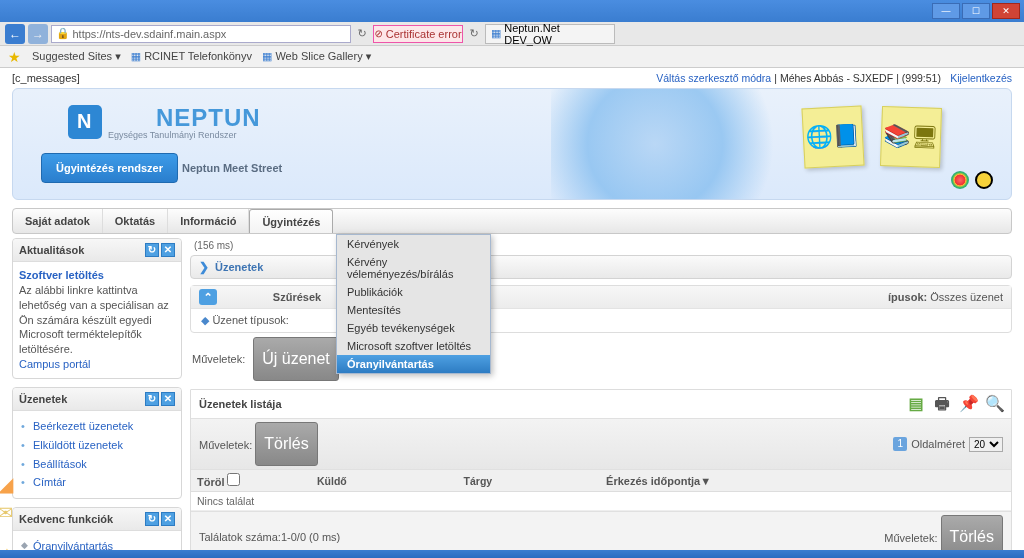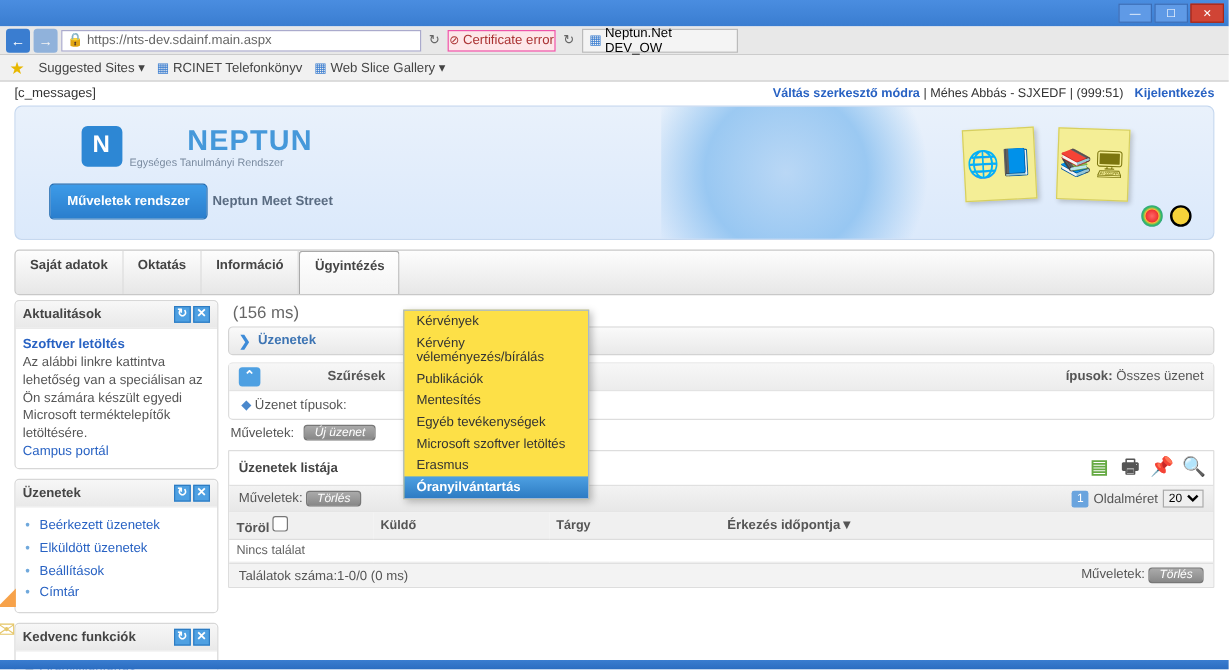--- a/index.html
+++ b/index.html
@@ -12,42 +12,42 @@
 .addrbar { height:24px; background:#e8e8e8; display:flex; align-items:center; gap:3px; padding:2px 5px; border-bottom:1px solid #ccc;}
 .navbtn { width:20px; height:20px; background:#3a7dd0; border-radius:3px; color:#fff; text-align:center; line-height:20px; font-size:12px;}
 .url { flex:0 0 300px; height:18px; background:#fff; border:1px solid #aac; display:flex; align-items:center; padding:0 4px; font-size:10px; color:#666;}
 .certerr { flex:0 0 90px; height:18px; background:#fde7e9; border:1px solid #e5a; color:#a33; font-size:10px; display:flex; align-items:center; justify-content:center; gap:3px;}
 .tab { flex:0 0 130px; height:20px; background:#f4f4f4; border:1px solid #bbb; font-size:10px; display:flex; align-items:center; padding:0 5px;}
 .favbar { height:22px; background:#f1f1f1; border-bottom:1px solid #ccc; display:flex; align-items:center; gap:10px; padding:0 8px; font-size:10px; color:#444;}
 .favstar{width:14px;height:14px;color:#e8b800;font-size:14px;line-height:14px;}
 
 
 .topline { padding:4px 12px; display:flex; justify-content:space-between; color:#333; }
-.toplinks a{ color:#2862c3; text-decoration:none; font-weight:bold; font-size:10.5px;}
+.toplinks a{ color:#2862c3; text-decoration:none; font-weight:normal; font-size:10.5px;}
 .toplinks span{ color:#333; font-size:10.5px;}
 
 
 .banner { margin:0 12px; height:112px; background:linear-gradient(#e9f1fb,#dbe9fb); border:1px solid #c6d8ef; border-radius:6px; position:relative; overflow:hidden;}
 .logo { position:absolute; left:55px; top:15px; display:flex; align-items:center; gap:6px;}
 .logo-ico{width:34px;height:34px;background:#2d87d4;border-radius:5px;position:relative;}
 .logo-ico:before{content:"N";color:#fff;font-weight:bold;font-size:20px;position:absolute;left:9px;top:5px;}
 .logo-txt{font-size:24px;font-weight:bold;color:#4598da;letter-spacing:1px;margin-left:48px;}
 .logo-sub{font-size:9px;color:#7a8ba0;margin-top:-2px;}
 .ribbon { position:absolute; left:28px; top:64px; display:flex; align-items:center;}
 .ribbon-main{ background:linear-gradient(#3d9be8,#2a7ecd); color:#fff; font-weight:bold; padding:8px 14px; border-radius:4px; border:1px solid #1f6ab0;}
 .ribbon-sec{ color:#5a6c82; font-weight:bold; padding:8px 4px;}
 .post-its{position:absolute;right:70px;top:18px;display:flex;gap:18px;}
 .pit-grp{width:60px;height:60px;background:#f4ee96;border:1px solid #d6cf60;transform:rotate(-3deg);box-shadow:2px 2px 4px rgba(0,0,0,.2);display:flex;align-items:center;justify-content:center;font-size:22px;color:#7c760f;}
 .pit-grp.two{transform:rotate(2deg);}
 .acc-icons{position:absolute;right:18px;bottom:10px;display:flex;gap:6px;}
 .acc-icons span{width:18px;height:18px;border-radius:50%;display:inline-block;}
 .splat{position:absolute;right:200px;top:-10px;width:260px;height:130px;background:radial-gradient(circle at 40% 50%,#a8cef3,#7ab8ee 40%,transparent 70%);opacity:.7;}
 
 
-.menubar{ margin:8px 12px 0 12px; height:38px; background:linear-gradient(#fdfdfd,#e7e7e7); border:1px solid #c8c8c8; border-radius:4px; display:flex; align-items:stretch;}
+.menubar{ margin:8px 12px 0 12px; height:26px; background:linear-gradient(#fdfdfd,#e7e7e7); border:1px solid #c8c8c8; border-radius:4px; display:flex; align-items:stretch;}
 .menubar .mitem{ padding:0 12px; line-height:24px; color:#444; font-weight:bold; border-right:1px solid #ddd;}
 .menubar .mitem.active{ background:linear-gradient(#fff,#f3f3f3); border:1px solid #aaa; border-bottom:none; border-radius:3px 3px 0 0; position:relative; z-index:50;}
 
 
 .wrap{ display:flex; padding:4px 12px 0 12px; gap:8px; position:relative;}
 .leftcol{ width:170px; flex:0 0 170px;}
 .rightcol{ flex:1; min-width:0;}
 
 .panel{ border:1px solid #d7d7d7; border-radius:4px; margin-bottom:8px; background:#fff;}
 .panel-h{ background:linear-gradient(#f7f7f7,#e9e9e9); padding:4px 6px; font-weight:bold; color:#444; display:flex; align-items:center; justify-content:space-between; border-bottom:1px solid #ddd; border-radius:4px 4px 0 0;}
@@ -58,49 +58,49 @@
 .link-list{list-style:none;}
 .link-list li{ padding:2px 0 2px 14px; position:relative;}
 .link-list li:before{content:"•"; color:#6fa8dc; position:absolute; left:2px;}
 .link-list.fav li:before{content:"◆"; color:#9aa4b1; font-size:9px;}
 
 .sideicon{position:absolute;left:-2px;width:22px;height:22px;}
 .si-rss{top:238px;color:#f7a24a;font-size:20px;}
 .si-mail{top:268px;color:#e6c76a;font-size:18px;}
 .si-star{top:310px;color:#f3b21b;font-size:20px;}
 
-.timing{ color:#666; font-size:14px; margin:2px 0 4px 4px;}
+.timing{ color:#666; font-size:10px; margin:2px 0 4px 4px;}
 
 .section-h{ background:linear-gradient(#fafafa,#e9e9e9); border:1px solid #d3d3d3; border-radius:4px; padding:4px 8px; font-weight:bold; color:#3d74b3; display:flex; align-items:center; gap:6px;}
 .section-h .arrow{ color:#3d8bd8; font-size:12px;}
 
 .filterbox{ border:1px solid #ddd; border-radius:4px; margin-top:6px; }
 .filter-h{ background:linear-gradient(#f7f7f7,#ececec); padding:3px 8px; font-weight:bold; color:#555; display:flex; align-items:center; gap:10px; border-bottom:1px solid #e3e3e3;}
 .filter-h .tog{ width:18px; height:16px; background:#4ea0e2; color:#fff; border-radius:3px; text-align:center; line-height:16px;}
 .filter-b{ padding:5px 10px; color:#555; font-size:10.5px;}
 
 .ops{ margin:4px 0 8px 2px; display:flex; align-items:center; gap:8px; color:#555;}
-.btn-g{ background:linear-gradient(#aaa,#888); color:#fff; border:1px solid #777; border-radius:3px; padding:0 8px; font-size:10px;font-style:italic;}
+.btn-g{ background:linear-gradient(#aaa,#888); color:#fff; border:1px solid #777; border-radius:3px; padding:12px 8px; font-size:16px;}
 
 .listpanel{ border:1px solid #ddd; border-radius:1px; }
 .list-h{ padding:5px 8px; font-weight:bold; color:#444; display:flex; justify-content:space-between; align-items:center;}
 .tool-icns{display:flex;gap:8px;align-items:center;}
 .tool-icns span{width:18px;height:18px;display:inline-block;font-size:16px;text-align:center;line-height:18px;}
 .list-ops{ background:linear-gradient(#f3f3f3,#e7e7e7); padding:3px 8px; display:flex; align-items:center; justify-content:space-between; border-top:1px solid #e0e0e0; border-bottom:1px solid #e0e0e0; color:#555;}
 .list-ops .right{display:flex; align-items:center; gap:4px;}
 .pgnum{width:14px;height:14px;background:#6aa4de;color:#fff;text-align:center;line-height:14px;border-radius:2px;font-size:10px;}
 select.psize{font-size:10px;border:1px solid #aaa;}
 
 .tbl{width:100%; border-collapse:collapse;}
 .tbl th{ background:#f0f0f0; padding:3px 6px; text-align:left; font-weight:bold; color:#555; border-bottom:1px solid #ddd; font-size:10.5px;}
 .tbl td{ padding:3px 6px; border-bottom:1px solid #eee; color:#666; font-size:10.5px;}
 .list-f{ background:#f3f3f3; padding:3px 8px; display:flex; justify-content:space-between; align-items:center; color:#555; border-top:1px solid #e0e0e0;}
 
 
-.dropdown{ position:absolute; left:336px; top:0px; width:155px; background:#fde047; border:1px solid #a6b8cf; box-shadow:2px 2px 6px rgba(0,0,0,.25); z-index:100;margin-top:12px;}
+.dropdown{ position:absolute; left:336px; top:0px; width:155px; background:#e5e5e5; border:1px solid #a6b8cf; box-shadow:2px 2px 6px rgba(0,0,0,.25); z-index:100;}
 .dropdown .dmitem{ padding:3px 10px; color:#333; font-size:11px; cursor:pointer;}
 .dropdown .dmitem.hl{ background:linear-gradient(#4ea0e2,#2d7cc3); color:#fff; font-weight:bold;}
 
 .statusbar{position:absolute;left:0;right:0;bottom:0;height:8px;background:linear-gradient(#3a7dd0,#2a6cc0);}
 </style>
 </head>
 <body>
 
 <div class="titlebar">
   <div class="winbtn">—</div>
@@ -140,21 +140,21 @@
 <div class="banner">
   <div class="splat"></div>
   <div class="logo">
     <div class="logo-ico"></div>
     <div>
       <div class="logo-txt">NEPTUN</div>
       <div class="logo-sub">Egységes Tanulmányi Rendszer</div>
     </div>
   </div>
   <div class="ribbon">
-    <div class="ribbon-main">Műveletek rendszer</div>
+    <div class="ribbon-main">Ügyintézés rendszer</div>
     <div class="ribbon-sec">Neptun Meet Street</div>
   </div>
   <div class="post-its">
     <div class="pit-grp">🌐📘</div>
     <div class="pit-grp two">📚🖥</div>
   </div>
   <div class="acc-icons">
     <span style="background:radial-gradient(#f66,#e33 40%,#fb3 45%,#3b6 60%,#36c)"></span>
     <span style="background:#f6d23a;border:2px solid #000;position:relative"></span>
   </div>
@@ -173,21 +173,20 @@
   <div class="sideicon si-mail">✉</div>
   <div class="sideicon si-star">★</div>
 
   <div class="dropdown">
     <div class="dmitem">Kérvények</div>
     <div class="dmitem">Kérvény véleményezés/bírálás</div>
     <div class="dmitem">Publikációk</div>
     <div class="dmitem">Mentesítés</div>
     <div class="dmitem">Egyéb tevékenységek</div>
     <div class="dmitem">Microsoft szoftver letöltés</div>
-    <div class="dmitem">Erasmus</div>
     <div class="dmitem hl">Óranyilvántartás</div>
   </div>
 
   <div class="leftcol">
     <div class="panel">
       <div class="panel-h">
         <span>Aktualitások</span>
         <span class="ico-sq">
             <span>↻</span>
             <span>✕</span>

